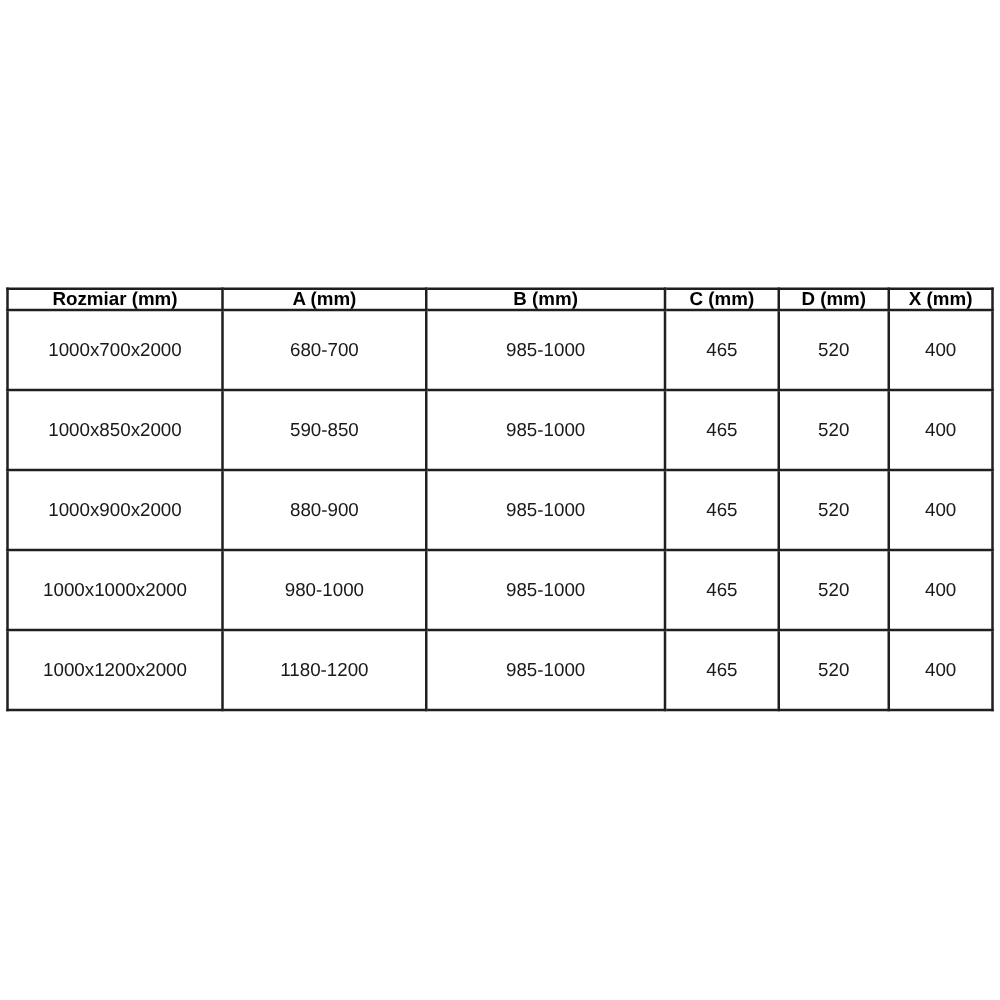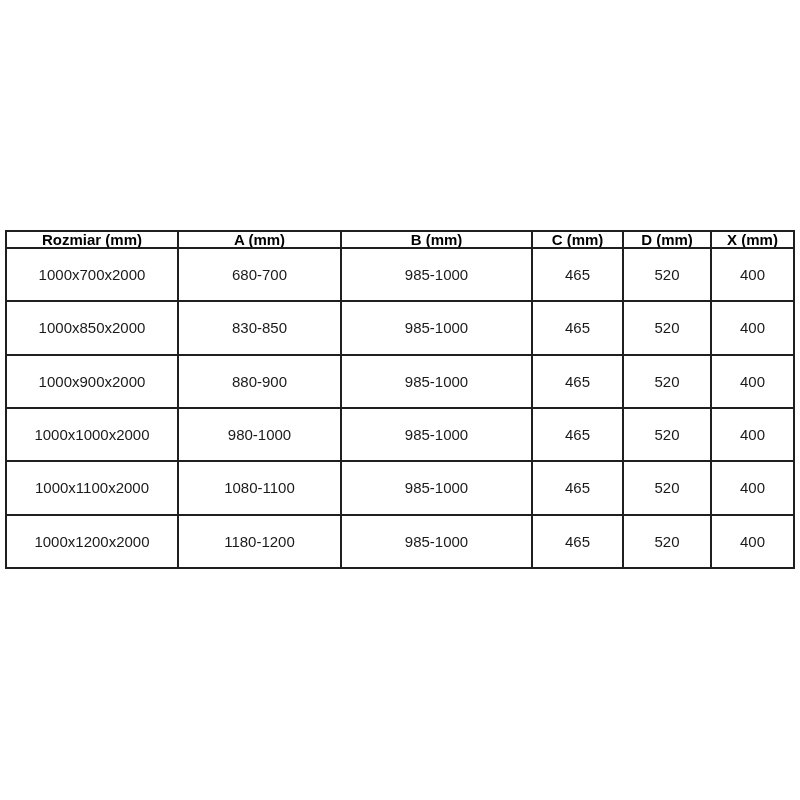--- a/index.html
+++ b/index.html
@@ -81,21 +81,21 @@
       <tr>
         <td>1000x700x2000</td>
         <td>680-700</td>
         <td>985-1000</td>
         <td>465</td>
         <td>520</td>
         <td>400</td>
       </tr>
       <tr>
         <td>1000x850x2000</td>
-        <td>830-850</td>
+        <td>590-850</td>
         <td>985-1000</td>
         <td>465</td>
         <td>520</td>
         <td>400</td>
       </tr>
       <tr>
         <td>1000x900x2000</td>
         <td>880-900</td>
         <td>985-1000</td>
         <td>465</td>
@@ -104,28 +104,20 @@
       </tr>
       <tr>
         <td>1000x1000x2000</td>
         <td>980-1000</td>
         <td>985-1000</td>
         <td>465</td>
         <td>520</td>
         <td>400</td>
       </tr>
       <tr>
-        <td>1000x1100x2000</td>
-        <td>1080-1100</td>
-        <td>985-1000</td>
-        <td>465</td>
-        <td>520</td>
-        <td>400</td>
-      </tr>
-      <tr>
         <td>1000x1200x2000</td>
         <td>1180-1200</td>
         <td>985-1000</td>
         <td>465</td>
         <td>520</td>
         <td>400</td>
       </tr>
     </tbody>
   </table>
 </div>

